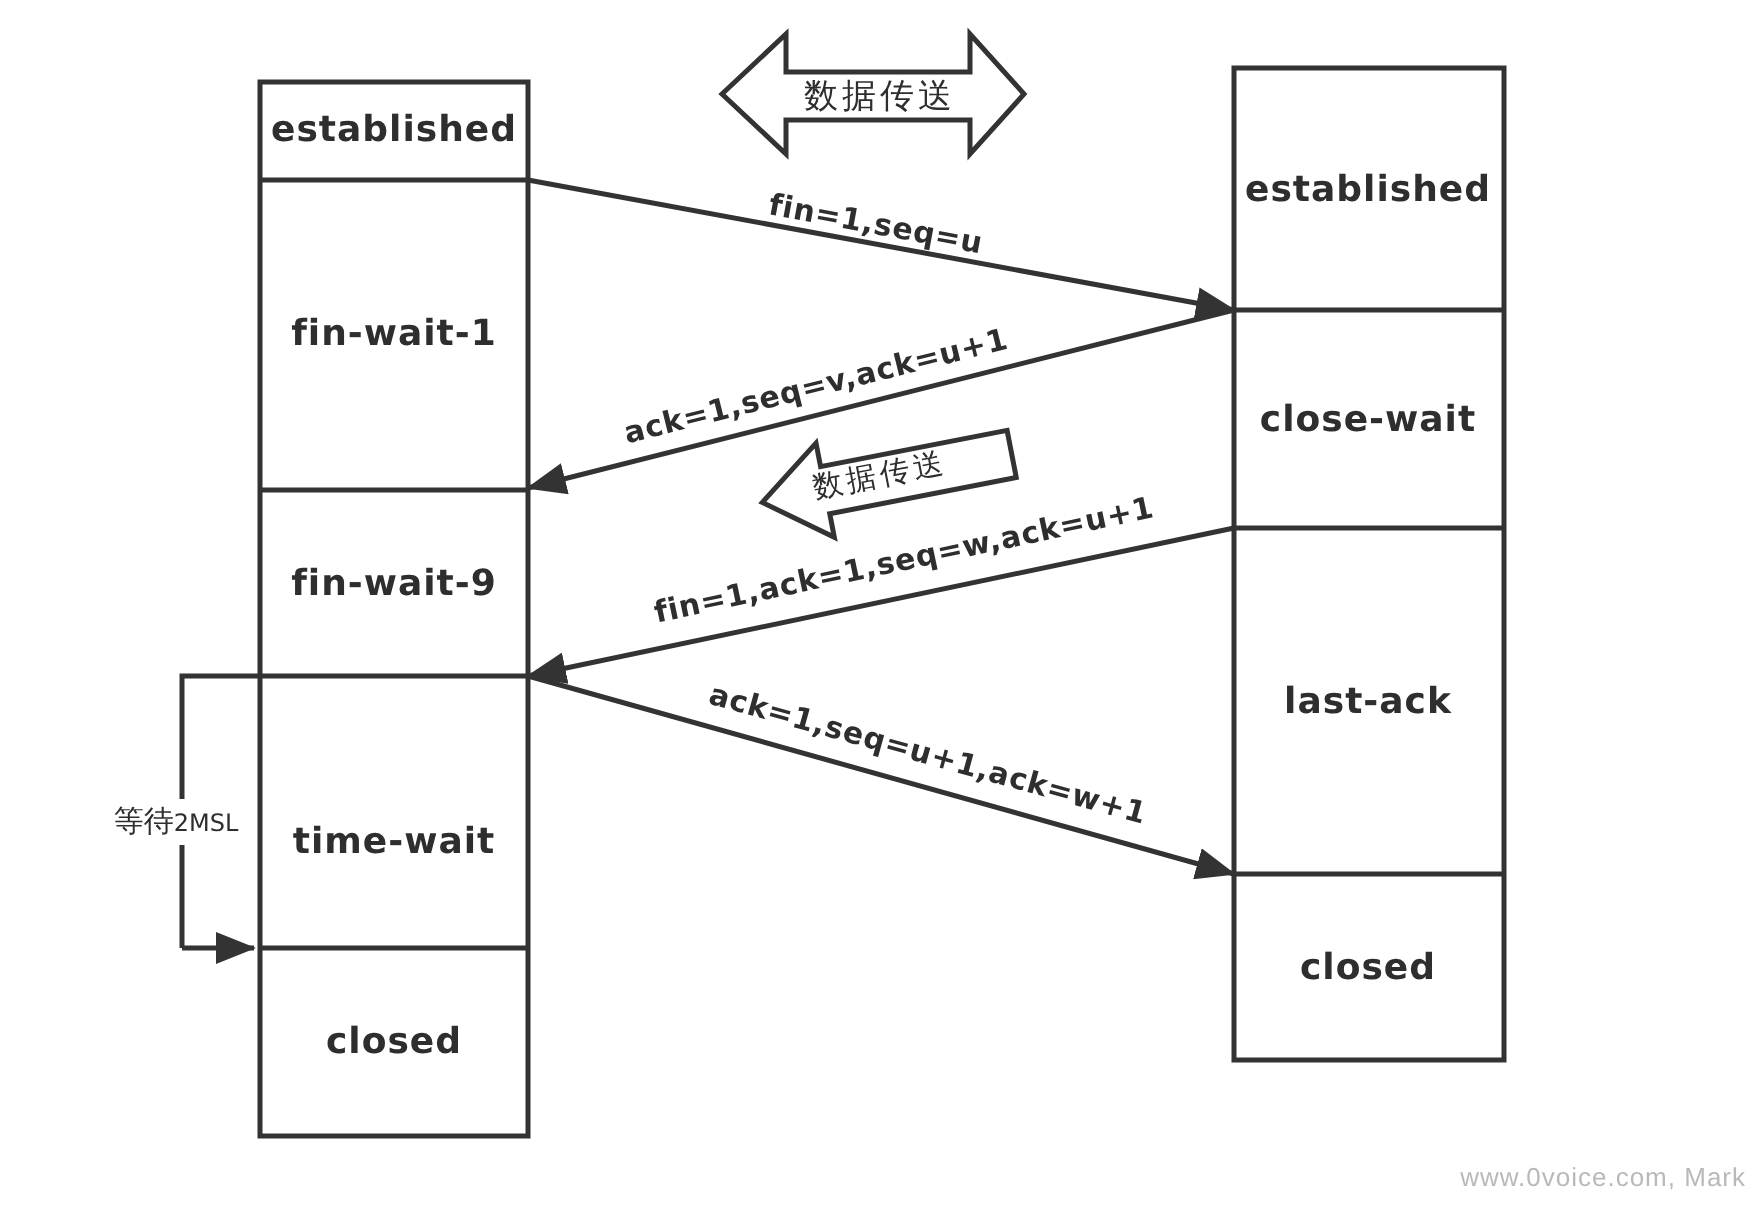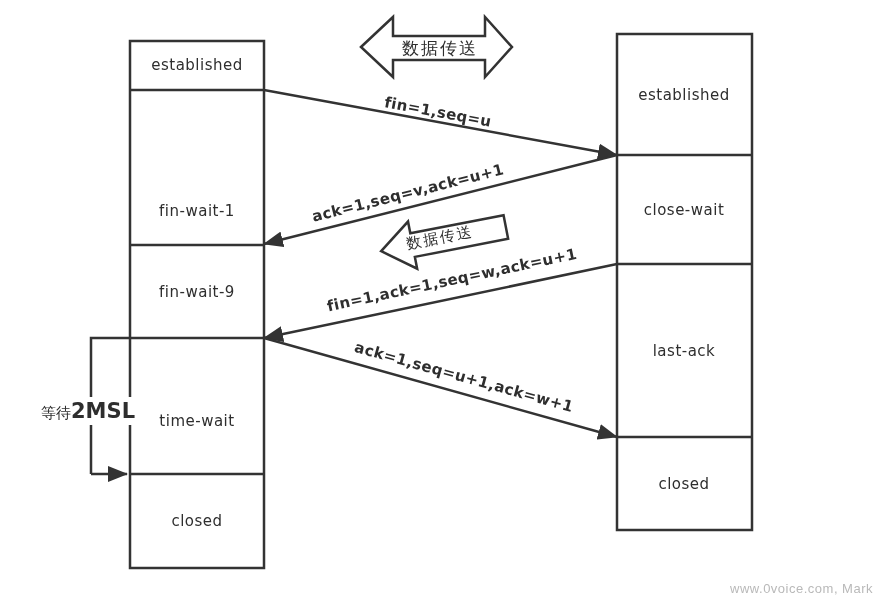--- a/index.html
+++ b/index.html
@@ -3,21 +3,21 @@
 <meta charset="utf-8">
 <style>
   html,body{margin:0;padding:0;background:#ffffff;}
   .stage{
     position:relative;width:879px;height:612px;background:#ffffff;overflow:hidden;
     font-family:"DejaVu Sans",sans-serif;color:#2e2e2e;
   }
   .stage svg{position:absolute;left:0;top:0;}
   .state-label{
     position:absolute;transform:translate(-50%,-50%);
-    font-size:15px;font-weight:normal;letter-spacing:0.5px;white-space:nowrap;
+    font-size:18px;font-weight:bold;letter-spacing:0.5px;white-space:nowrap;
     color:#2e2e2e;
   }
   .msg-label{
     position:absolute;transform-origin:center;white-space:nowrap;
     font-size:15px;font-weight:bold;letter-spacing:0.4px;color:#2e2e2e;
   }
   .cjk{
     font-family:"DejaVu Serif",serif;color:#2e2e2e;
   }
   .dt-top{
@@ -28,21 +28,21 @@
     position:absolute;left:440px;top:238px;
     transform:translate(-50%,-50%) rotate(-11deg);
     font-size:15px;letter-spacing:2px;white-space:nowrap;
   }
   .wait-label{
     position:absolute;left:88px;top:411px;transform:translate(-50%,-50%);
     background:#ffffff;padding:2px 3px;white-space:nowrap;z-index:5;
     font-size:15px;
   }
   .wait-label .bold-part{
-    font-family:"DejaVu Sans",sans-serif;font-weight:bold;font-size:21px;
+    font-family:"DejaVu Sans",sans-serif;font-weight:normal;font-size:12px;
   }
   .watermark{
     position:absolute;right:6px;top:581px;
     font-family:"Liberation Sans",sans-serif;
     font-size:13px;color:#b9b9b9;letter-spacing:0.5px;white-space:nowrap;
   }
 </style>
 </head>
 <body>
 
@@ -75,21 +75,21 @@
     <line x1="91" y1="474" x2="127" y2="474" stroke="#333333" stroke-width="2.5" marker-end="url(#ah)"></line>
 
     <polygon points="361,47 393,17 393,36 485,36 485,17 512,47 485,77 485,60 393,60 393,77" fill="#ffffff" stroke="#333333" stroke-width="2.5"></polygon>
 
     <g transform="translate(444,239) rotate(-11)">
       <polygon points="-64,0 -32,-24 -32,-12 63,-12 63,12 -32,12 -32,24" fill="#ffffff" stroke="#333333" stroke-width="2.5"></polygon>
     </g>
   </svg>
 
   <div class="state-label" style="left:197px;top:65px;">established</div>
-  <div class="state-label" style="left:197px;top:167px;margin-top:44px;">fin-wait-1</div>
+  <div class="state-label" style="left:197px;top:167px;">fin-wait-1</div>
   <div class="state-label" style="left:197px;top:292px;">fin-wait-9</div>
   <div class="state-label" style="left:197px;top:421px;">time-wait</div>
   <div class="state-label" style="left:197px;top:521px;">closed</div>
 
   <div class="state-label" style="left:684px;top:95px;">established</div>
   <div class="state-label" style="left:684px;top:210px;">close-wait</div>
   <div class="state-label" style="left:684px;top:351px;text-align:right;">last-ack</div>
   <div class="state-label" style="left:684px;top:484px;">closed</div>
 
   <div class="msg-label" style="left:438px;top:112px;transform:translate(-50%,-50%) rotate(10.5deg);">fin=1,seq=u</div>

